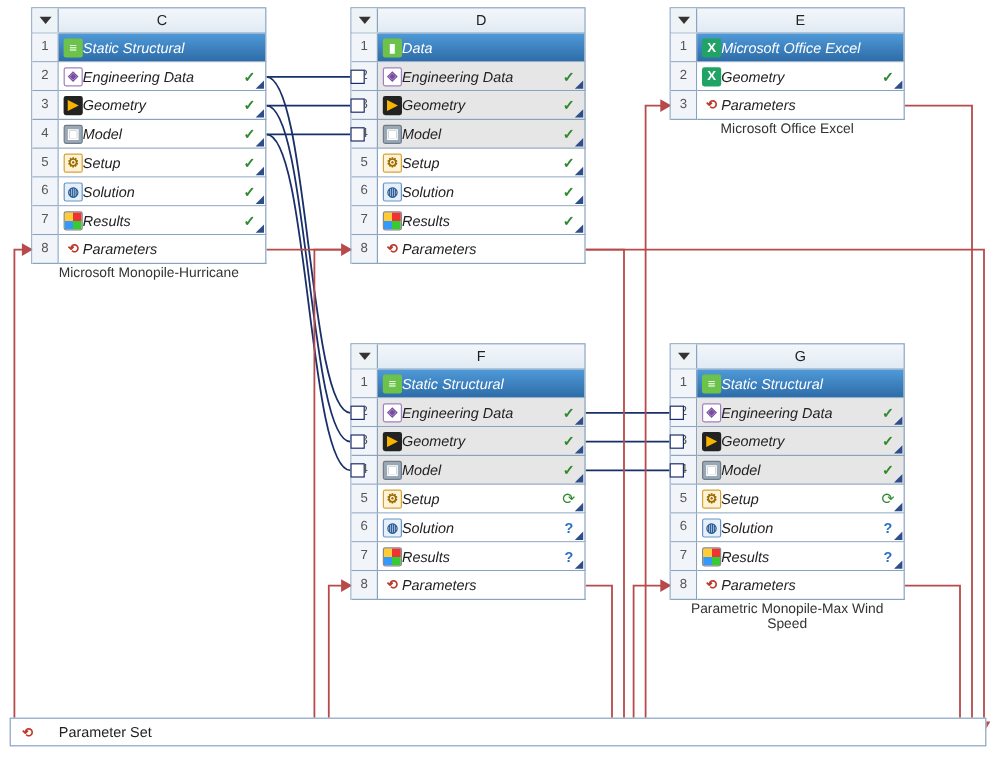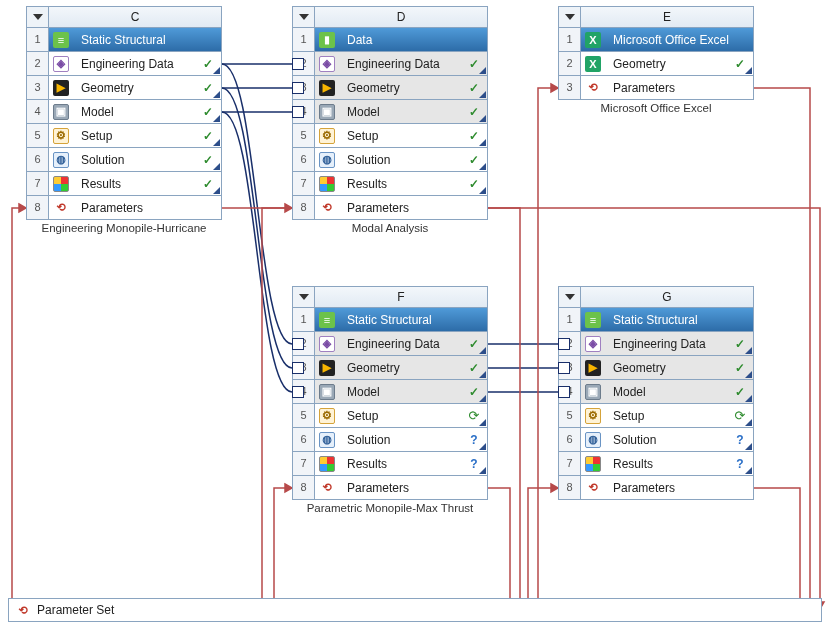--- a/index.html
+++ b/index.html
@@ -70,21 +70,21 @@
     border-bottom: 1px solid #8aa4c0;
     background: #fff;
     position: relative;
     padding: 0 4px;
   }
   .row.header .cell {
     background: linear-gradient(#4f9ad8,#2d6ca8);
     color: #fff;
   }
   .row.shared .cell { background: #e6e6e6; }
-  .cell .label { flex: 1; margin-left: 12px; white-space: nowrap; overflow: hidden; text-overflow: ellipsis; }
+  .cell .label { flex: 1; margin-left: 0; white-space: nowrap; overflow: hidden; text-overflow: ellipsis; font-style: italic; }
   .cell .status {
     width: 18px;
     display: flex;
     justify-content: center;
     align-items: center;
   }
   .cell .corner {
     position: absolute;
     right: 1px;
     bottom: 1px;
@@ -101,21 +101,21 @@
   }
   .param-set {
     position: absolute;
     display: flex;
     align-items: center;
     height: 24px;
     border: 1px solid #8aa4c0;
     background: #fff;
     padding: 0 6px;
   }
-  .param-set .label { margin-left: 6px; }
+  .param-set .label { margin-left: 18px; }
   .conn-box {
     position: absolute;
     width: 12px;
     height: 12px;
     border: 1px solid #192f6a;
     background: #fff;
     pointer-events: none;
   }
   
   .icon {
@@ -252,21 +252,21 @@
           </div>
         </div>
         <div class="row">
           <div class="num">8</div>
           <div class="cell">
             <span class="icon params">⟲</span>
             <span class="label">Parameters</span>
             <span class="status"></span>
           </div>
         </div>
-        <div class="system-caption">Engineering Monopile-Hurricane</div>
+        <div class="system-caption">Microsoft Monopile-Hurricane</div>
       </div>
       <div class="system" style="left: 292px; top: 6px;">
         <div class="sys-head">
           <div class="dropcell">
             <div class="drop-tri"></div>
           </div>
           <div class="letter">D</div>
         </div>
         <div class="row header">
           <div class="num">1</div>
@@ -331,21 +331,20 @@
           </div>
         </div>
         <div class="row">
           <div class="num">8</div>
           <div class="cell">
             <span class="icon params">⟲</span>
             <span class="label">Parameters</span>
             <span class="status"></span>
           </div>
         </div>
-        <div class="system-caption">Modal Analysis</div>
       </div>
       <div class="system" style="left: 558px; top: 6px;">
         <div class="sys-head">
           <div class="dropcell">
             <div class="drop-tri"></div>
           </div>
           <div class="letter">E</div>
         </div>
         <div class="row header">
           <div class="num">1</div>
@@ -444,21 +443,20 @@
           </div>
         </div>
         <div class="row">
           <div class="num">8</div>
           <div class="cell">
             <span class="icon params">⟲</span>
             <span class="label">Parameters</span>
             <span class="status"></span>
           </div>
         </div>
-        <div class="system-caption">Parametric Monopile-Max Thrust</div>
       </div>
       <div class="system" style="left: 558px; top: 286px;">
         <div class="sys-head">
           <div class="dropcell">
             <div class="drop-tri"></div>
           </div>
           <div class="letter">G</div>
         </div>
         <div class="row header">
           <div class="num">1</div>
@@ -523,20 +521,21 @@
           </div>
         </div>
         <div class="row">
           <div class="num">8</div>
           <div class="cell">
             <span class="icon params">⟲</span>
             <span class="label">Parameters</span>
             <span class="status"></span>
           </div>
         </div>
+        <div class="system-caption">Parametric Monopile-Max Wind Speed</div>
       </div>
     </div>
 
 <div class="param-set" style="left:8px;top:598px;width:814px;">
   <span class="icon params">⟲</span>
   <span class="label">Parameter Set</span>
 </div>
 <div class="conn-box" style="left: 292px; top: 58px;"></div>
     <div class="conn-box" style="left: 292px; top: 82px;"></div>
     <div class="conn-box" style="left: 292px; top: 106px;"></div>

